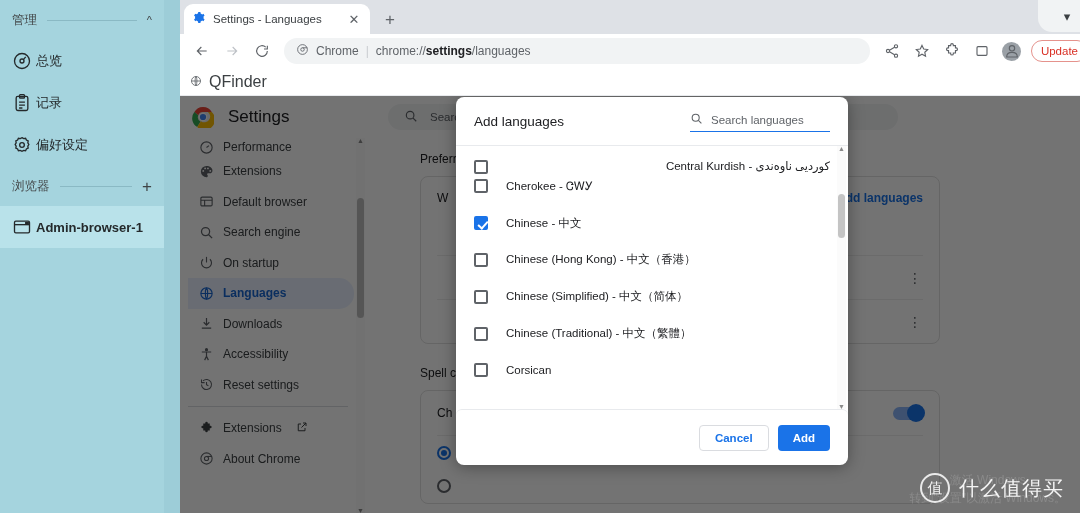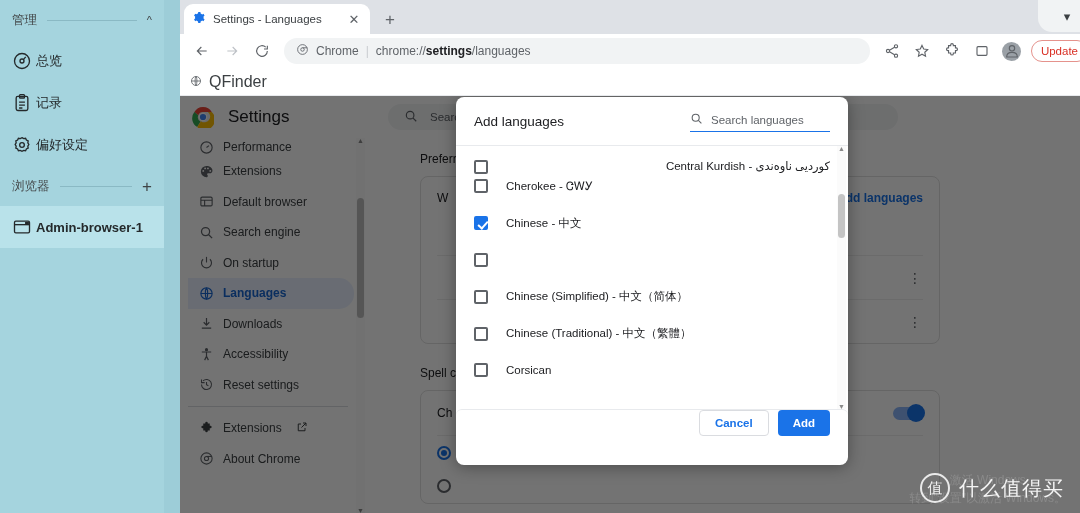--- a/index.html
+++ b/index.html
@@ -200,21 +200,21 @@
   .cb.checked::after {
     content: ""; position: absolute; left: 3.5px; top: 0.5px; width: 4px; height: 8px;
     border: solid #fff; border-width: 0 2px 2px 0; transform: rotate(42deg);
   }
   #dialog-scroll {
     position: absolute; right: 2px; top: 0; width: 9px; height: 100%; background: #fbfbfb;
   }
   #dialog-thumb { position: absolute; left: 1px; top: 48px; width: 7px; height: 44px; background: #c4c4c4; border-radius: 4px; }
   #dialog-foot {
     height: 56px; flex: none; border-top: 1px solid #e8eaed;
-    display: flex; align-items: flex-start; justify-content: flex-end; gap: 9px; padding: 0 18px; border-radius: 6px;
+    display: flex; align-items: center; justify-content: flex-end; gap: 9px; padding: 0 18px; border-radius: 6px;
   }
   .btn { height: 26px; border-radius: 4px; font-size: 11.5px; padding: 0 15px;
          display: flex; align-items: center; font-weight: bold; }
   .btn-cancel { border: 1px solid #dadce0; color: #1a73e8; background: #fff; }
   .btn-add { background: #1a73e8; color: #fff; }
 
   
   #win-activate {
     position: absolute; right: 14px; bottom: 6px; text-align: center;
     color: rgba(255,255,255,0.16); font-size: 12px; line-height: 1.5;
@@ -597,20 +597,21 @@
           <div class="lang-row">
             <span class="cb"></span>
             <span>Cherokee - ᏣᎳᎩ</span>
           </div>
           <div class="lang-row">
             <span class="cb checked"></span>
             <span>Chinese - 中文</span>
           </div>
           <div class="lang-row">
             <span class="cb"></span>
+            <span>Chinese (Hong Kong) - 中文（香港）</span>
           </div>
           <div class="lang-row">
             <span class="cb"></span>
             <span>Chinese (Simplified) - 中文（简体）</span>
           </div>
           <div class="lang-row">
             <span class="cb"></span>
             <span>Chinese (Traditional) - 中文（繁體）</span>
           </div>
           <div class="lang-row">

